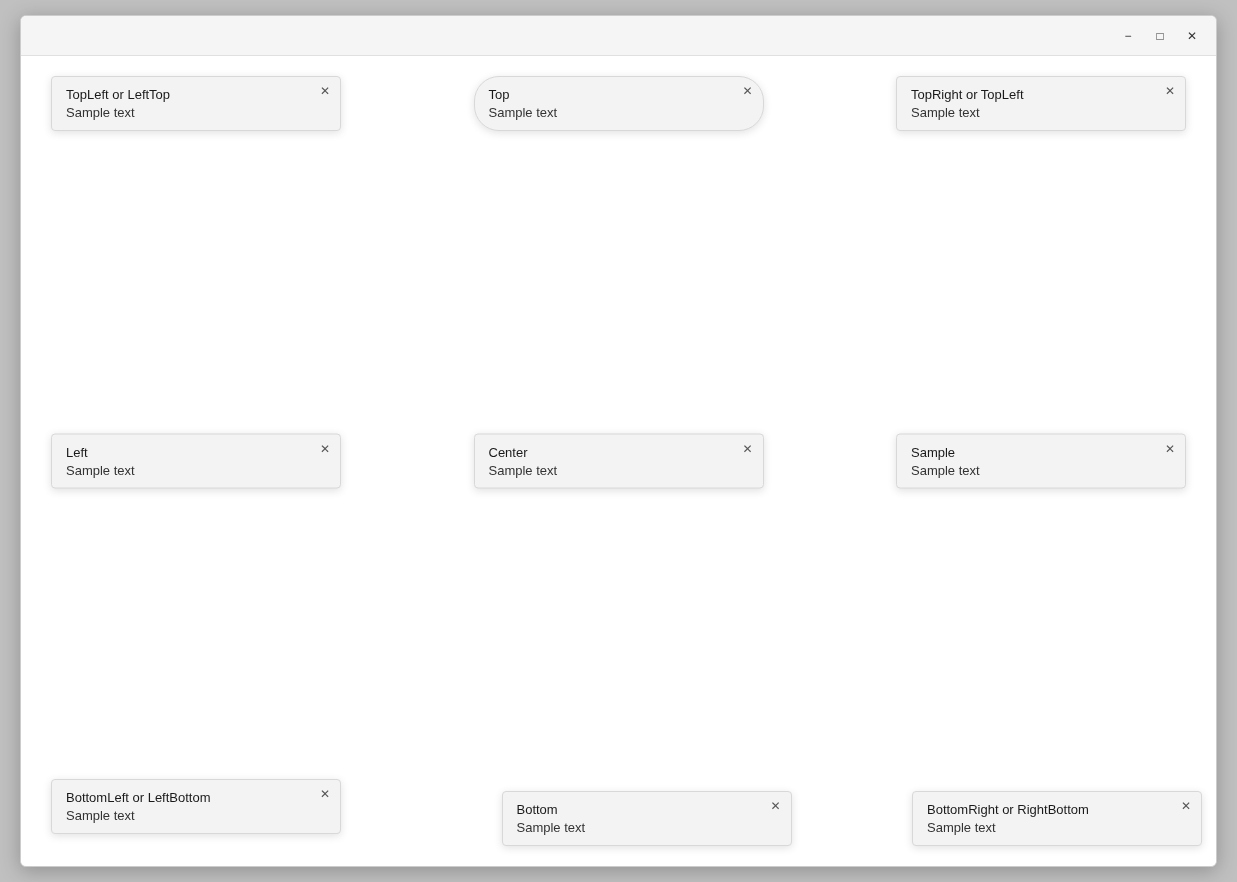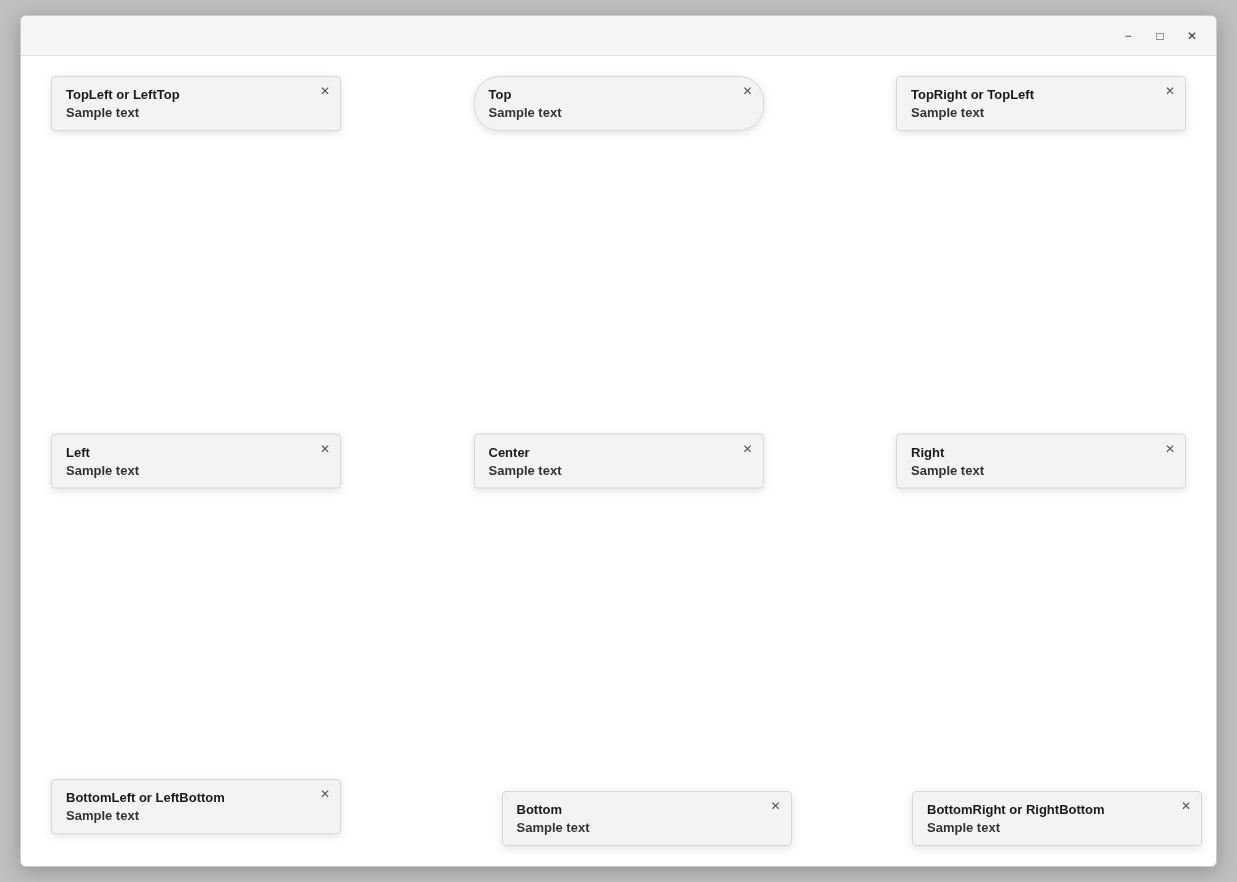--- a/index.html
+++ b/index.html
@@ -61,29 +61,28 @@
       border: 1px solid #d8d8d8;
       border-radius: 4px;
       box-shadow: 0 2px 8px rgba(0,0,0,0.12);
       padding: 10px 36px 10px 14px;
       min-width: 290px;
       max-width: 310px;
     }
 
     .toast-card .card-title {
       font-size: 13px;
-      font-weight: 700;
+      font-weight: 400;
       color: #1a1a1a;
       margin-bottom: 3px;
     }
 
     .toast-card .card-body {
       font-size: 13px;
       color: #333;
-      font-weight: bold;
     }
 
     .toast-card .close-btn {
       position: absolute;
       top: 8px;
       right: 10px;
       font-size: 12px;
       color: #555;
       cursor: pointer;
       background: none;
@@ -138,21 +137,21 @@
       <button class="close-btn">✕</button>
     </div>
 
     <div class="toast-card pos-center">
       <div class="card-title">Center</div>
       <div class="card-body">Sample text</div>
       <button class="close-btn">✕</button>
     </div>
 
     <div class="toast-card pos-right">
-      <div class="card-title">Right</div>
+      <div class="card-title">Sample</div>
       <div class="card-body">Sample text</div>
       <button class="close-btn">✕</button>
     </div>
 
     <div class="toast-card pos-bottomleft">
       <div class="card-title">BottomLeft or LeftBottom</div>
       <div class="card-body">Sample text</div>
       <button class="close-btn">✕</button>
     </div>
 

